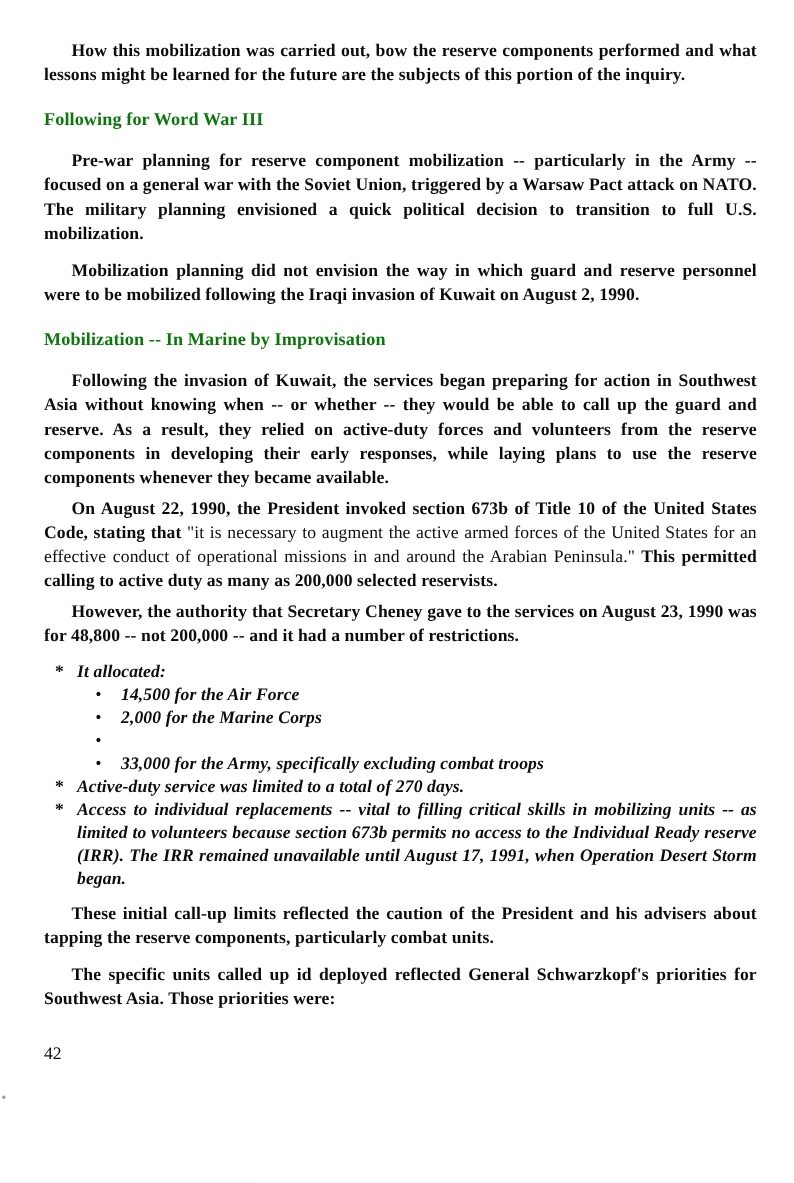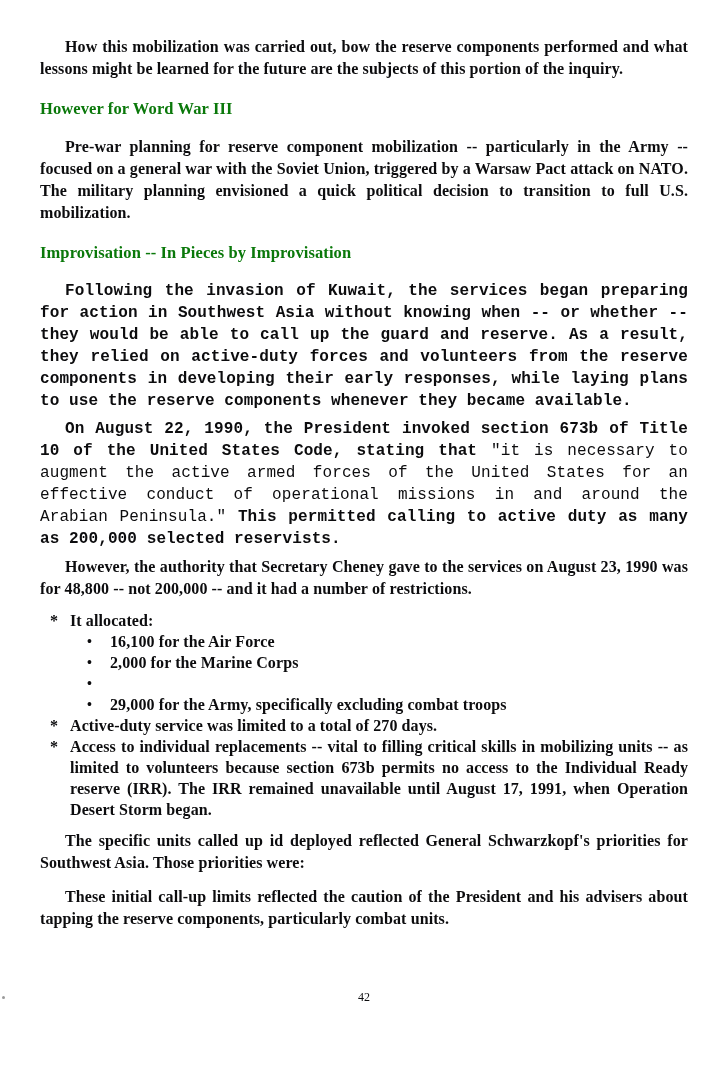--- a/index.html
+++ b/index.html
@@ -22,21 +22,21 @@
   }
   p.body {
     font-size: 16px;
     font-weight: bold;
     line-height: 22px;
     text-align: justify;
     text-indent: 25px;
     margin: 0 0 12px 0;
     letter-spacing: 0.1px;
   }
-  p.body.tight { margin-bottom: 6px; font-family: Liberation Mono, monospace; }
+  p.body.tight { margin-bottom: 6px; }
   p.body.pre-list { margin-bottom: 10px; font-family: Liberation Serif, serif; }
   h2.sect {
     font-size: 16.5px;
     font-weight: bold;
     line-height: 22px;
     color: #0a780a;
     margin: 18px 0 16px 0;
     letter-spacing: 0.1px;
   }
   .quote-normal {
@@ -57,25 +57,25 @@
     flex: 0 0 20px;
     margin-left: 10px;
     text-align: left;
   }
   .li .m2 {
     flex: 0 0 23px;
     margin-left: 47px;
     text-align: left;
     font-size: 14px;
   }
-  .li .txt { flex: 1 1 auto; }
+  .li .txt { flex: 1 1 auto; font-style: italic; }
   .page-number {
-    margin-top: 56px;
-    text-align: center;
-    font-size: 12px;
+    margin-top: 28px;
+    text-align: left;
+    font-size: 16px;
     font-weight: normal;
     line-height: 22px;
   }
   .speck {
     position: absolute;
     left: 2px;
     top: 996px;
     width: 3px;
     height: 3px;
     background: #9a9a9a;
@@ -84,71 +84,72 @@
 </style>
 </head>
 <body>
 
 <div class="page">
   <div class="speck"></div>
   <div class="content">
 
     <p class="body" style="margin-bottom:12px">How this mobilization was carried out, bow the reserve components performed and what lessons might be learned for the future are the subjects  of this portion of the inquiry.</p>
 
-    <h2 class="sect">However for Word War III</h2>
+    <h2 class="sect">Following for Word War III</h2>
 
     <p class="body">Pre-war planning for  reserve component mobilization -- particularly in the Army -- focused on a general war with the Soviet Union, triggered by a Warsaw Pact attack on NATO. The military planning  envisioned a quick political decision to transition to full U.S. mobilization.</p>
 
+    <p class="body">Mobilization planning did not envision the way in which guard and reserve personnel were to be mobilized following the Iraqi invasion of Kuwait on August 2, 1990.</p>
 
-    <h2 class="sect">Improvisation -- In Pieces by Improvisation</h2>
+    <h2 class="sect">Mobilization -- In Marine by Improvisation</h2>
 
     <p class="body tight">Following the invasion of Kuwait, the services began preparing for action in Southwest Asia without knowing when -- or whether -- they would be able to call up the guard and reserve. As a result, they relied on active-duty forces and volunteers from the reserve components in developing their early responses, while laying plans to use the reserve components whenever they became available.</p>
 
     <p class="body tight"><span>On August 22, 1990, the President invoked section 673b  of Title 10 of the United States Code, stating that </span><span class="quote-normal">"it is necessary to augment the active armed forces of the United States for an effective conduct of operational missions in and around the Arabian Peninsula."</span><span> This permitted calling to active duty as many as 200,000 selected reservists.</span></p>
 
     <p class="body pre-list">However, the authority that Secretary Cheney gave to the services on August 23, 1990 was for 48,800 -- not 200,000 -- and it had a number of restrictions.</p>
 
     <div class="blist">
 
       <div class="li">
         <span class="m1">*</span>
         <span class="txt">It allocated:</span>
       </div>
 
       <div class="li">
         <span class="m2">•</span>
-        <span class="txt">16,100 for the Air Force</span>
+        <span class="txt">14,500 for the Air Force</span>
       </div>
 
       <div class="li">
         <span class="m2">•</span>
         <span class="txt">2,000 for the Marine Corps</span>
       </div>
 
       <div class="li">
         <span class="m2">•</span>
       </div>
 
       <div class="li">
         <span class="m2">•</span>
-        <span class="txt">29,000 for the Army, specifically excluding combat troops</span>
+        <span class="txt">33,000 for the Army, specifically excluding combat troops</span>
       </div>
 
       <div class="li">
         <span class="m1">*</span>
         <span class="txt">Active-duty service was limited to a total of 270 days.</span>
       </div>
 
       <div class="li">
         <span class="m1">*</span>
         <span class="txt">Access to individual replacements -- vital to filling critical skills in mobilizing units -- as limited to volunteers because section 673b permits no access to the Individual Ready reserve (IRR).  The IRR remained unavailable until August 17, 1991, when Operation Desert Storm began.</span>
       </div>
 
     </div>
 
+    <p class="body">These initial call-up limits reflected the caution of the  President and his advisers about tapping the reserve components, particularly combat units.</p>
+
     <p class="body">The specific units called up  id deployed reflected General Schwarzkopf's priorities for Southwest Asia. Those priorities were:</p>
-
-    <p class="body">These initial call-up limits reflected the caution of the  President and his advisers about tapping the reserve components, particularly combat units.</p>
 
     <div class="page-number">42</div>
 
   </div>
 </div>
 
 </body></html>

